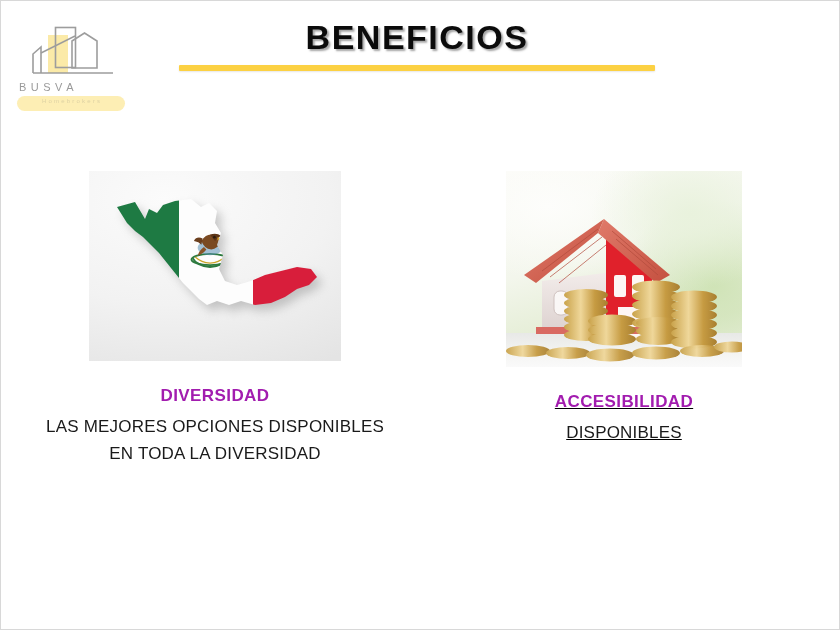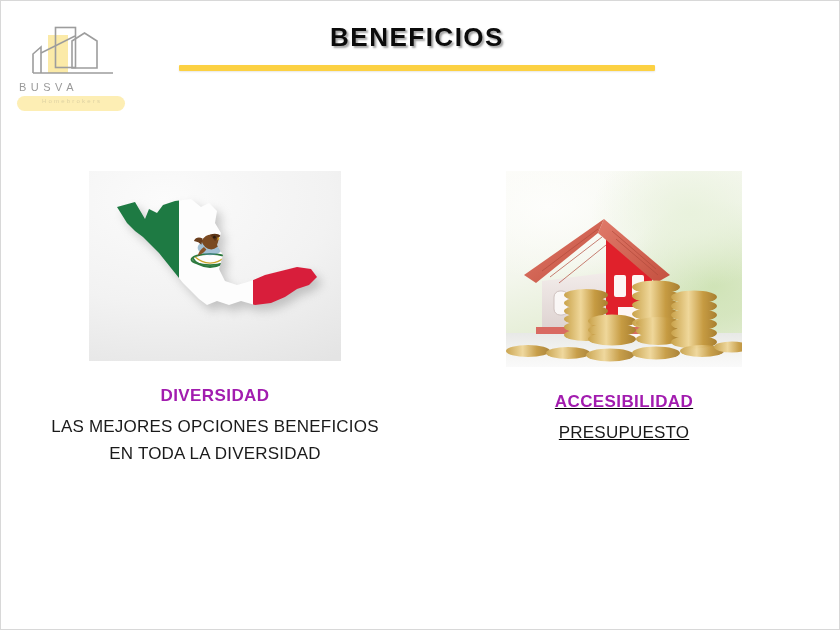--- a/index.html
+++ b/index.html
@@ -67,21 +67,21 @@
     text-indent: 2px;
   }
 
   
   .title {
     position: absolute;
     left: 176px;
     top: 12px;
     width: 480px;
     text-align: center;
-    font-size: 26px;
+    font-size: 34px;
     font-weight: 700;
     letter-spacing: 1.5px;
     color: #0b0b0b;
     text-shadow: 2px 2px 2px rgba(90,90,90,0.55);
     line-height: 48px;
   }
   .title-rule {
     position: absolute;
     left: 178px;
     top: 64px;
@@ -231,21 +231,21 @@
             <path d="M22,12 q-10,-4 -14,4 q8,1 12,6 Z" fill="#6b3f1e"></path>
             <circle cx="41" cy="10" r="2.2" fill="#2b1a0c"></circle>
             <path d="M46,10 l7,2 l-7,3 Z" fill="#d9a62a"></path>
             <path d="M24,26 q-8,6 -10,14 q10,-4 14,-10 Z" fill="#8a5427"></path>
           </g>
         </g>
       </svg>
     </div>
     <div class="caption-head">DIVERSIDAD</div>
     <div class="caption-body">
-      <div>LAS MEJORES OPCIONES BENEFICIOS</div>
+      <div>LAS MEJORES OPCIONES DISPONIBLES</div>
       <div>EN TODA LA DIVERSIDAD</div>
     </div>
   </div>
 
   <div class="col col-right">
     <div class="photo photo-right">
       <div class="hc-sky"></div>
       <div class="hc-table"></div>
       <svg class="hc-art" viewBox="0 0 236 196" xmlns="http://www.w3.org/2000/svg">
         <defs>
@@ -331,17 +331,17 @@
             <ellipse cx="104" cy="184" rx="24" ry="6.5" fill="url(#coing)"></ellipse>
             <ellipse cx="150" cy="182" rx="24" ry="6.5" fill="url(#coing)"></ellipse>
             <ellipse cx="196" cy="180" rx="22" ry="6" fill="url(#coing)"></ellipse>
             <ellipse cx="226" cy="176" rx="18" ry="5.5" fill="url(#coing)"></ellipse>
           </g>
         </g>
       </svg>
     </div>
     <div class="caption-head">ACCESIBILIDAD</div>
     <div class="caption-body">
-      <div>PRESUPUESTO</div>
+      <div>DISPONIBLES</div>
     </div>
   </div>
 
 </div>
 
 </body></html>

